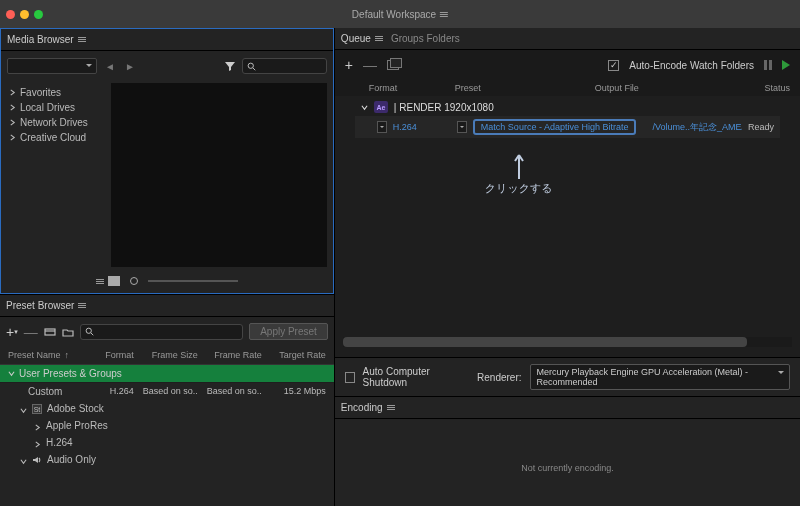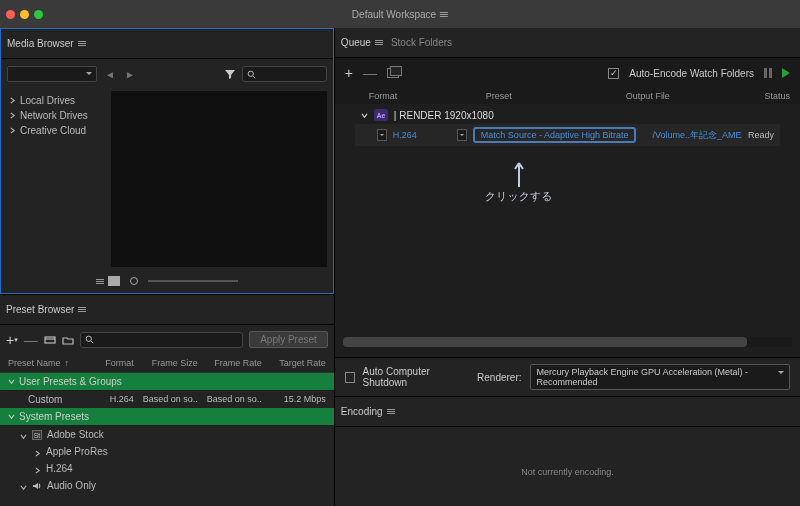--- a/index.html
+++ b/index.html
@@ -9,21 +9,21 @@
 .traffic span { width: 9px; height: 9px; border-radius: 50%; display: block; }
 .tred { background: #ff5f56; } .tyel { background: #ffbd2e; } .tgrn { background: #27c93f; }
 .titlebar-center { position: absolute; left: 50%; transform: translateX(-50%); display: flex; align-items: center; gap: 4px; color: #aaa; }
 .ham { display: inline-flex; flex-direction: column; gap: 1px; }
 .ham i { width: 8px; height: 1px; background: #999; display: block; }
 
 .main { display: flex; height: 488px; }
 .left { width: 350px; display: flex; flex-direction: column; border-right: 1px solid #000; }
 .right { flex: 1; display: flex; flex-direction: column; }
 
-.panel-tabs { display: flex; align-items: center; height: 30px; background: #232323; border-bottom: 1px solid #000; padding: 0 6px; gap: 8px; }
+.panel-tabs { display: flex; align-items: center; height: 22px; background: #232323; border-bottom: 1px solid #000; padding: 0 6px; gap: 8px; }
 .panel-tabs .tab { color: #ccc; display: flex; align-items: center; gap: 4px; }
 .panel-tabs .tab.inactive { color: #888; }
 
 .media-panel { border: 1px solid #2a6bc0; flex: 0 0 auto; height: 266px; display: flex; flex-direction: column; background: #232323; }
 .media-toolbar { display: flex; align-items: center; gap: 6px; padding: 6px; height: 30px; }
 .combo { background: #1a1a1a; border: 1px solid #444; width: 90px; height: 16px; border-radius: 2px; position: relative; }
 .combo:after { content: ""; position: absolute; right: 4px; top: 5px; border: 3px solid transparent; border-top-color: #aaa; }
 .arrowbtn { color: #777; padding: 0 2px; }
 .search { background: #1a1a1a; border: 1px solid #444; border-radius: 3px; height: 16px; flex: 1; display: flex; align-items: center; padding: 0 4px; gap: 4px; }
 .search svg { width: 9px; height: 9px; }
@@ -70,21 +70,21 @@
 .minus { font-size: 14px; color: #777; }
 .dup { width: 12px; height: 10px; border: 1px solid #777; position: relative; }
 .dup:before { content: ""; position: absolute; left: 2px; top: -3px; width: 10px; height: 8px; border: 1px solid #777; background: #232323; }
 .checkbox { width: 11px; height: 11px; border: 1px solid #888; display: inline-flex; align-items: center; justify-content: center; }
 .checkbox.checked:after { content: "✓"; color: #ccc; font-size: 9px; }
 .play { width: 0; height: 0; border-top: 5px solid transparent; border-bottom: 5px solid transparent; border-left: 8px solid #2e9a3a; }
 .pause { display: flex; gap: 2px; }
 .pause i { width: 3px; height: 10px; background: #666; display: block; }
 
 .queue-head { display: flex; padding: 3px 10px; color: #999; font-size: 9px; }
-.qh1 { width: 110px; padding-left: 24px; } .qh2 { width: 140px; margin-left: 31px; } .qh3 { flex: 1; } .qh4 { width: 40px; text-align: right; }
+.qh1 { width: 110px; padding-left: 24px; } .qh2 { width: 140px; } .qh3 { flex: 1; } .qh4 { width: 40px; text-align: right; }
 
 .queue-body { flex: 1; background: #1e1e1e; position: relative; padding: 2px 20px; overflow: hidden; }
 .comp-row { display: flex; align-items: center; gap: 6px; padding: 3px 6px; color: #ddd; }
 .ae-badge { width: 14px; height: 12px; background: #3c2a6b; color: #b99cff; font-size: 7px; font-weight: bold; display: inline-flex; align-items: center; justify-content: center; border-radius: 2px; }
 .chev { width: 7px; height: 7px; }
 .item-row { display: flex; align-items: center; padding: 3px 6px 3px 22px; gap: 6px; background: #262626; }
 .dd { width: 10px; height: 12px; background: #1a1a1a; border: 1px solid #555; position: relative; }
 .dd:after { content: ""; position: absolute; right: 2px; top: 4px; border: 2px solid transparent; border-top-color: #aaa; }
 .link { color: #4a8fd8; font-size: 9px; }
 .preset-box { border: 2px solid #4a7bb8; border-radius: 3px; padding: 1px 6px; color: #4a8fd8; font-size: 9px; }
@@ -149,20 +149,26 @@
           </svg>
         <div class="search">
           <svg viewBox="0 0 12 12">
               <circle cx="5" cy="5" r="3.5"></circle>
               <path d="M8 8l3 3"></path>
             </svg>
         </div>
       </div>
       <div class="media-body">
         <div class="tree">
+          <div class="tree-item">
+              <svg class="chev" viewBox="0 0 8 8">
+                <path d="M2 1l4 3-4 3"></path>
+              </svg>
+              <span>Favorites</span>
+            </div>
           <div class="tree-item">
               <svg class="chev" viewBox="0 0 8 8">
                 <path d="M2 1l4 3-4 3"></path>
               </svg>
               <span>Local Drives</span>
             </div>
           <div class="tree-item">
               <svg class="chev" viewBox="0 0 8 8">
                 <path d="M2 1l4 3-4 3"></path>
               </svg>
@@ -241,26 +247,20 @@
             </svg>
             <span>User Presets &amp; Groups</span>
           </div>
         <div class="preset-row">
           <span class="c1">Custom</span>
           <span class="c">H.264</span>
           <span class="c">Based on so..</span>
           <span class="c">Based on so..</span>
           <span class="c">15.2 Mbps</span>
         </div>
-        <div class="preset-group">
-            <svg class="chev" viewBox="0 0 8 8">
-              <path d="M1 2l3 4 3-4"></path>
-            </svg>
-            <span>System Presets</span>
-          </div>
         <div class="preset-sub">
             <svg class="chev" viewBox="0 0 8 8">
               <path d="M1 2l3 4 3-4"></path>
             </svg>
             <span class="adobe-stock">St</span>
             <span>Adobe Stock</span>
           </div>
         <div class="preset-sub" style="padding-left:34px">
             <svg class="chev" viewBox="0 0 8 8">
               <path d="M2 1l4 3-4 3"></path>
@@ -294,21 +294,21 @@
   <div class="right">
     <div class="panel-tabs">
       <span class="tab">
           <span>Queue</span> 
           <span class="ham">
             <i></i>
             <i></i>
             <i></i>
           </span>
         </span>
-      <span class="tab inactive">Stock Folders</span>
+      <span class="tab inactive">Groups Folders</span>
     </div>
     <div class="queue-toolbar">
       <span class="plus">+</span>
       <span class="minus">—</span>
       <span class="dup"></span>
       <span class="spacer"></span>
       <span class="checkbox checked"></span>
       <span>Auto-Encode Watch Folders</span>
       <span class="pause">
           <i></i>

